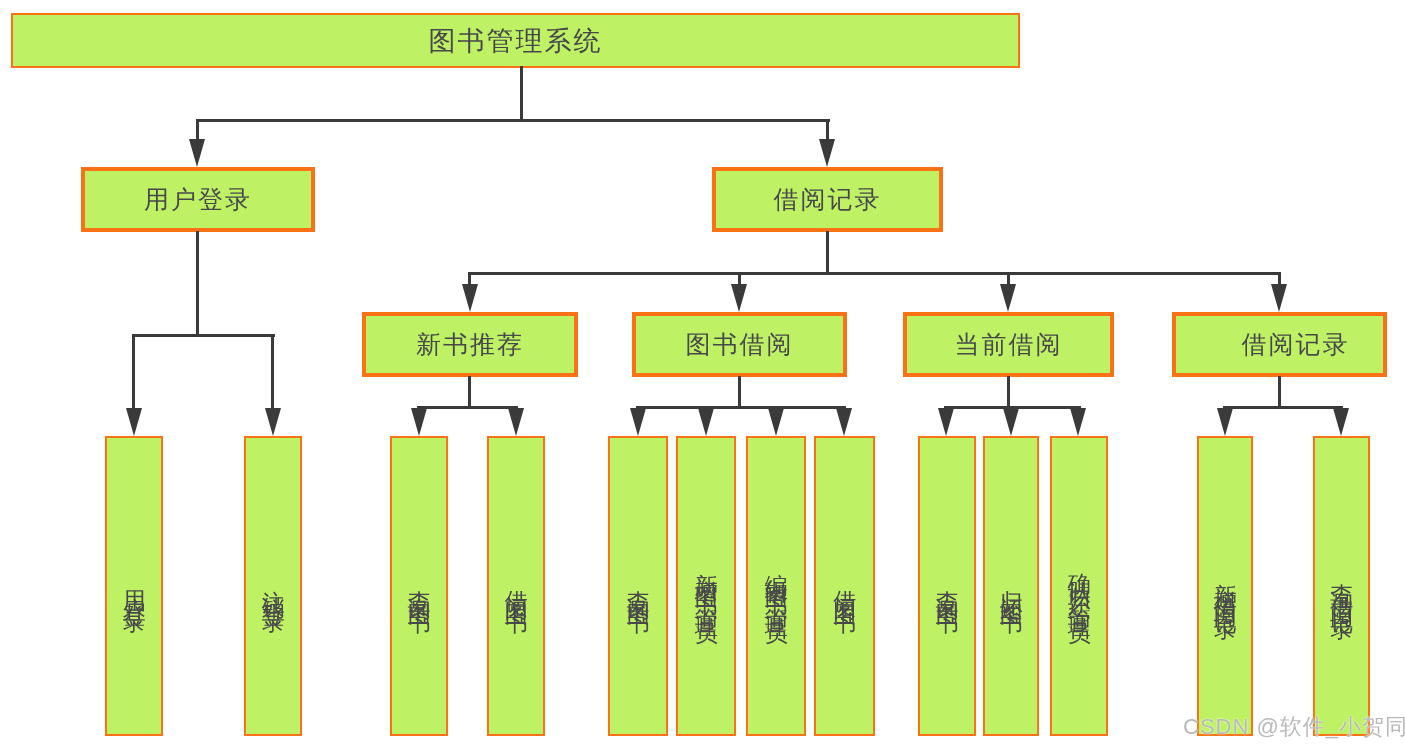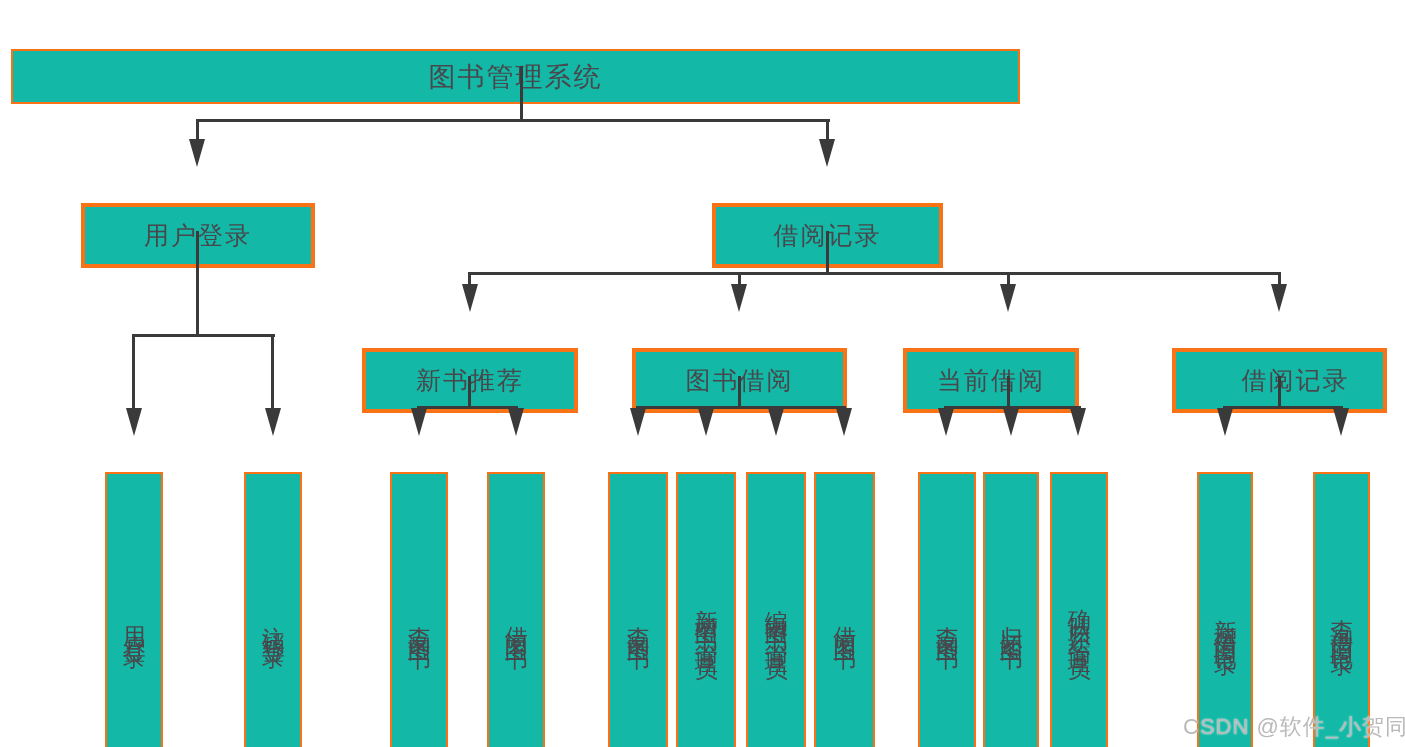--- a/index.html
+++ b/index.html
@@ -4,24 +4,23 @@
 <style>
   html,body{margin:0;padding:0;}
   body{
     width:1405px;height:747px;position:relative;overflow:hidden;
     background:#ffffff;
     font-family:"Liberation Sans","DejaVu Sans",sans-serif;
   }
   .stage{position:absolute;left:0;top:0;width:1405px;height:747px;}
   
   .box{
-    position:absolute;background:#14b8a6;border:4px solid #f97316;
+    position:absolute;background:#bef264;border:4px solid #f97316;
     box-sizing:border-box;display:flex;align-items:center;justify-content:center;
     color:#48484c;
-    margin-top:36px;
   }
   .root{border-width:2px;font-size:27px;letter-spacing:2px;}
   .lvl{font-size:25px;letter-spacing:2px;}
   .vleaf{border-width:2px;}
   .vleaf span{
     writing-mode:vertical-rl;text-orientation:mixed;
     font-size:23px;letter-spacing:7px;line-height:1.1;
   }
   
   .lv,.lh{position:absolute;background:#3a3a3a;}
@@ -79,21 +78,21 @@
   <div class="ar" style="left:1000px;top:284px;"></div>
   <div class="lv" style="left:1278px;top:272px;height:14px;"></div>
   <div class="ar" style="left:1271px;top:284px;"></div>
 
   <div class="box lvl" style="left:362px;top:312px;width:216px;height:65px;">
     <span>新书推荐</span>
   </div>
   <div class="box lvl" style="left:632px;top:312px;width:215px;height:65px;">
     <span>图书借阅</span>
   </div>
-  <div class="box lvl" style="left:903px;top:312px;width:176px;height:65px;">
+  <div class="box lvl" style="left:903px;top:312px;width:211px;height:65px;">
     <span>当前借阅</span>
   </div>
   <div class="box lvl" style="left:1172px;top:312px;width:215px;height:65px;padding-left:32px;">
     <span>借阅记录</span>
   </div>
 
   <div class="lv" style="left:468px;top:376px;height:32px;"></div>
   <div class="lh" style="left:418px;top:406px;width:100px;"></div>
   <div class="lv" style="left:417px;top:406px;height:7px;"></div>
   <div class="ar" style="left:411px;top:408px;"></div>

